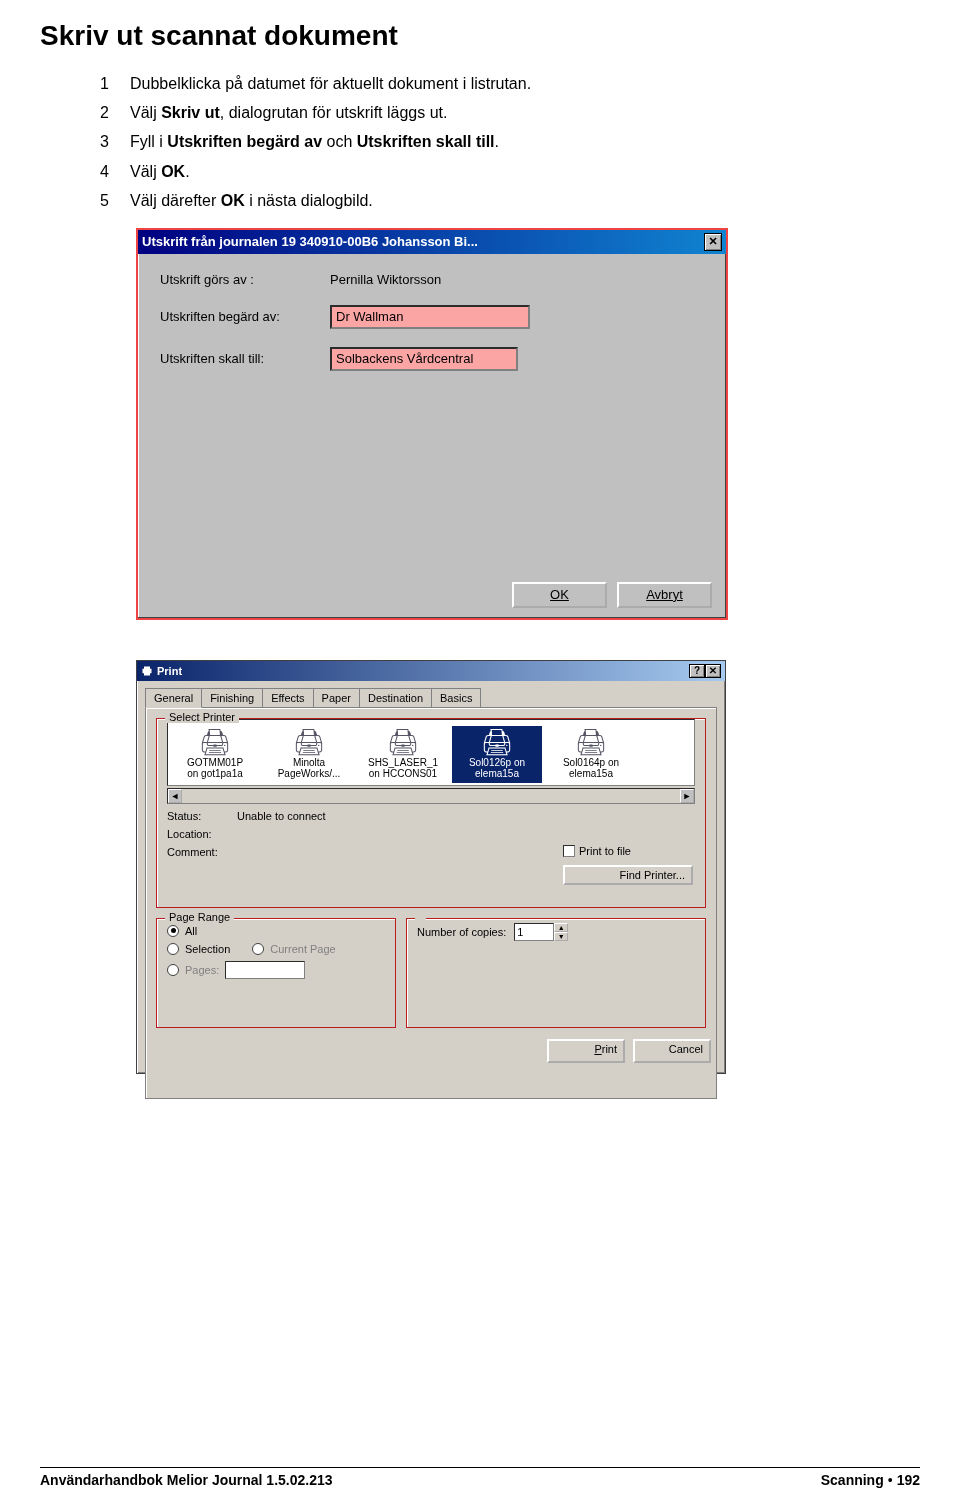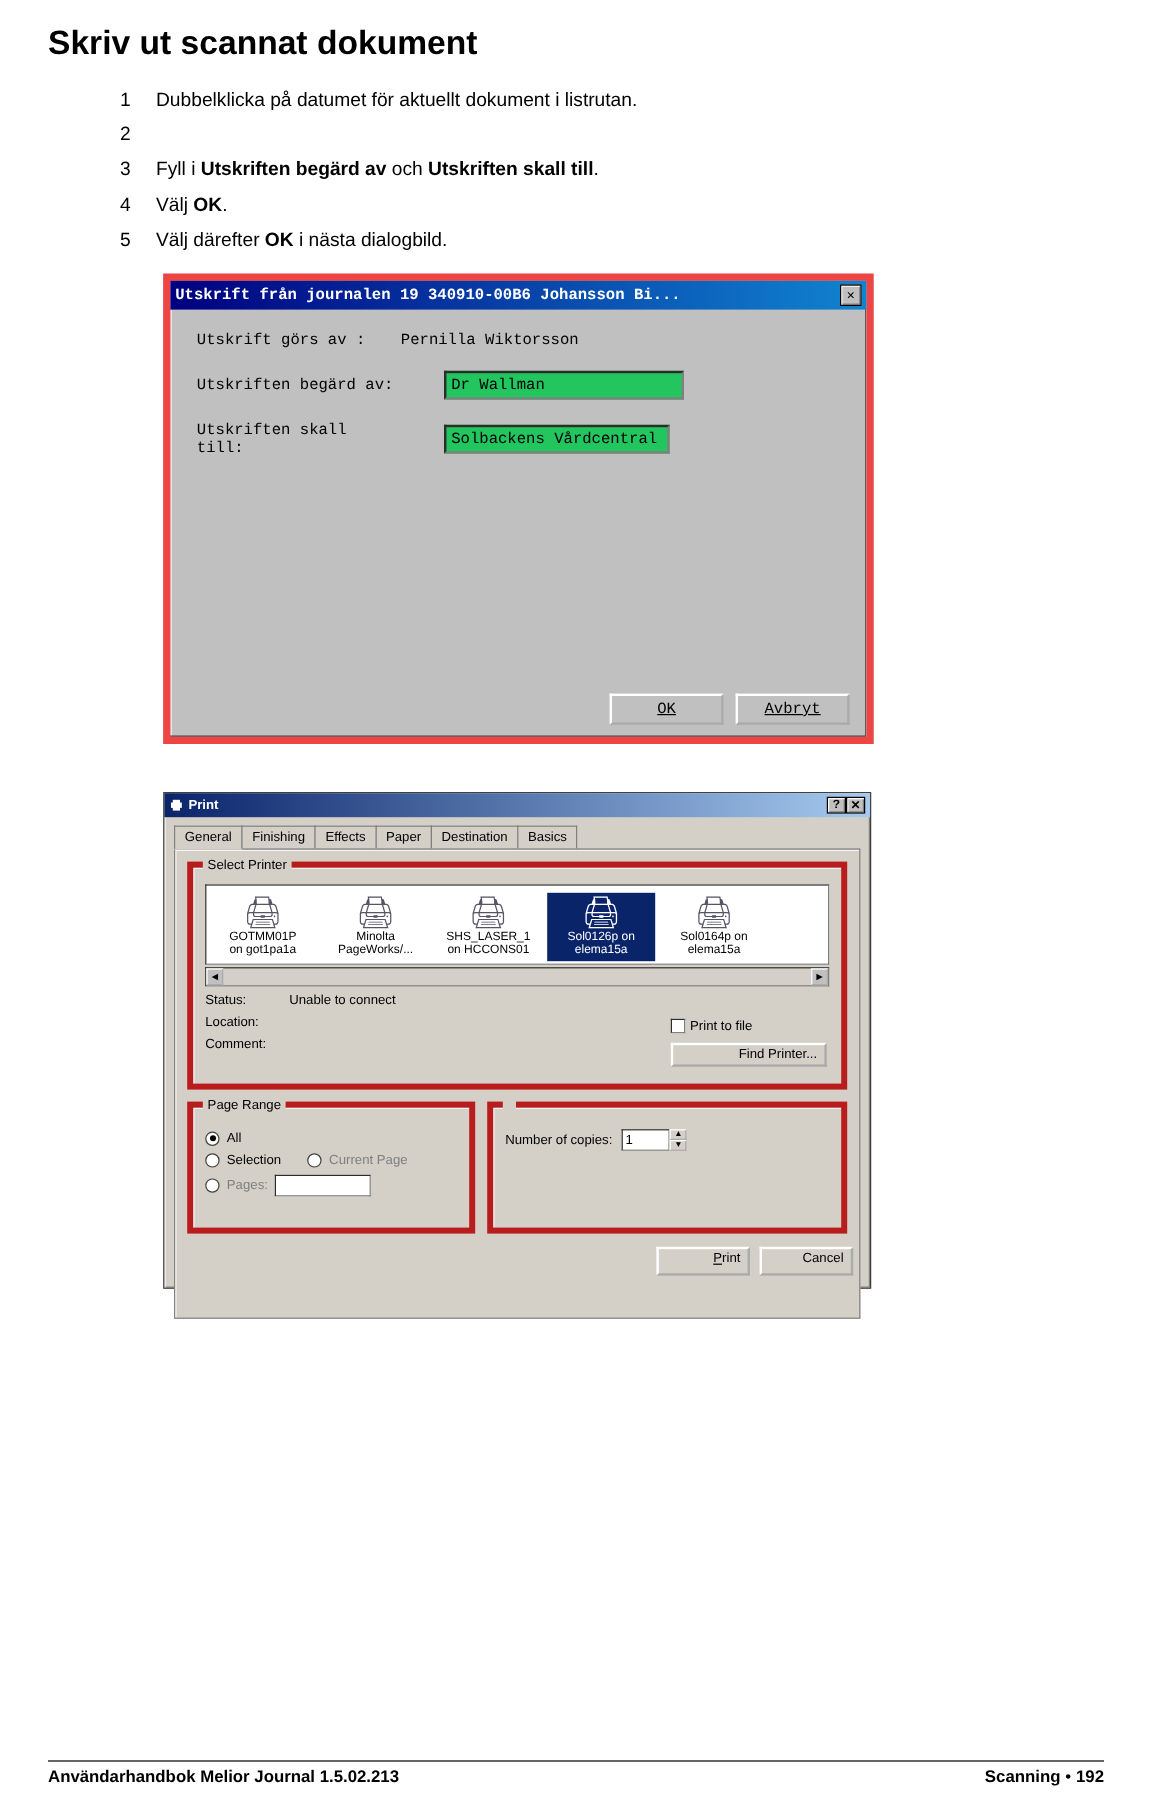--- a/index.html
+++ b/index.html
@@ -19,46 +19,46 @@
   .instructions { padding-left: 60px; font-size: 16px; line-height: 1.7; }
   .step { display: flex; gap: 14px; margin-bottom: 2px; }
   .step-num { min-width: 16px; }
   .step-text b { font-weight: bold; }
   
   .dialog1 {
     margin: 14px 0 0 96px;
     width: 592px;
     height: 392px;
     background: #c0c0c0;
-    border: 6px solid #ef4444;
+    border: 2px solid #ef4444;
     box-shadow: inset -1px -1px #404040, inset 1px 1px #fff;
     position: relative;
-    font-family: Liberation Mono, monospace;
+    font-family: Liberation Sans, sans-serif;
     font-size: 13px;
   }
   .titlebar {
     display: flex; align-items: center;
     background: linear-gradient(to right, #000080, #1084d0);
     color: #fff; height: 24px; padding: 0 4px;
   }
   .titlebar .caption { flex: 1; font-weight: bold; font-size: 13px; }
   .tb-btn {
     width: 18px; height: 18px; background: #c0c0c0;
     border: 1px solid #000; box-shadow: inset 1px 1px #fff, inset -1px -1px #808080;
     display: flex; align-items: center; justify-content: center;
     font-size: 11px; font-weight: bold; color: #000;
   }
   .d1-body { padding: 18px 22px; }
   .d1-row { display: flex; align-items: center; margin-bottom: 18px; gap: 0; }
   .d1-label { width: 170px; }
   .d1-static { }
   .d1-input {
     width: 200px; height: 24px; padding: 2px 4px;
-    background: #22c55e; border: 2px inset #808080;
-    font-family: inherit; font-size: 13px; margin-left: 36px;
+    background: #fca5a5; border: 2px inset #808080;
+    font-family: inherit; font-size: 13px;
   }
   .d1-buttons {
     position: absolute; bottom: 10px; right: 14px;
     display: flex; gap: 10px;
   }
   .winbtn {
     width: 95px; height: 26px; background: #c0c0c0;
     border: 2px outset #fff; font-family: inherit; font-size: 13px;
     text-align: center; line-height: 22px;
   }
@@ -88,22 +88,22 @@
     font-size: 11px;
   }
   .tab.active { background: #d4d0c8; border-bottom: 1px solid #d4d0c8; z-index: 2; }
   .tabpanel {
     margin: 0 8px; border: 1px solid #808080;
     box-shadow: inset 1px 1px #fff;
     height: 392px; background: #d4d0c8;
     padding: 10px; position: relative;
   }
   .group {
-    border: 5px solid #b91c1c; box-shadow: inset 1px 1px #fff;
-    position: relative; padding: 14px 10px 10px 10px; margin-bottom: 10px;
+    border: 1px solid #b91c1c; box-shadow: inset 1px 1px #fff;
+    position: relative; padding: 0 10px 10px 10px; margin-bottom: 10px;
   }
   .group-title {
     position: absolute; top: -8px; left: 8px;
     background: #d4d0c8; padding: 0 4px; font-size: 11px;
   }
   .printer-list {
     display: flex; gap: 4px; overflow: hidden; margin-bottom: 2px;
     background:#fff; border:1px inset #808080; padding:6px 2px 2px 2px;
   }
   .printer-item {
@@ -157,20 +157,23 @@
 
 <h1 class="page-title">Skriv ut scannat dokument</h1>
 
 <div class="instructions">
   <div class="step">
     <span class="step-num">1</span>
     <span class="step-text">Dubbelklicka på datumet för aktuellt dokument i listrutan.</span>
   </div>
   <div class="step">
     <span class="step-num">2</span>
+    <span class="step-text">
+      <span>Välj </span><b>Skriv ut</b><span>, dialogrutan för utskrift läggs ut.</span>
+    </span>
   </div>
   <div class="step">
     <span class="step-num">3</span>
     <span class="step-text">
       <span>Fyll i </span><b>Utskriften begärd av</b><span> och </span><b>Utskriften skall till</b><span>.</span>
     </span>
   </div>
   <div class="step">
     <span class="step-num">4</span>
     <span class="step-text">

